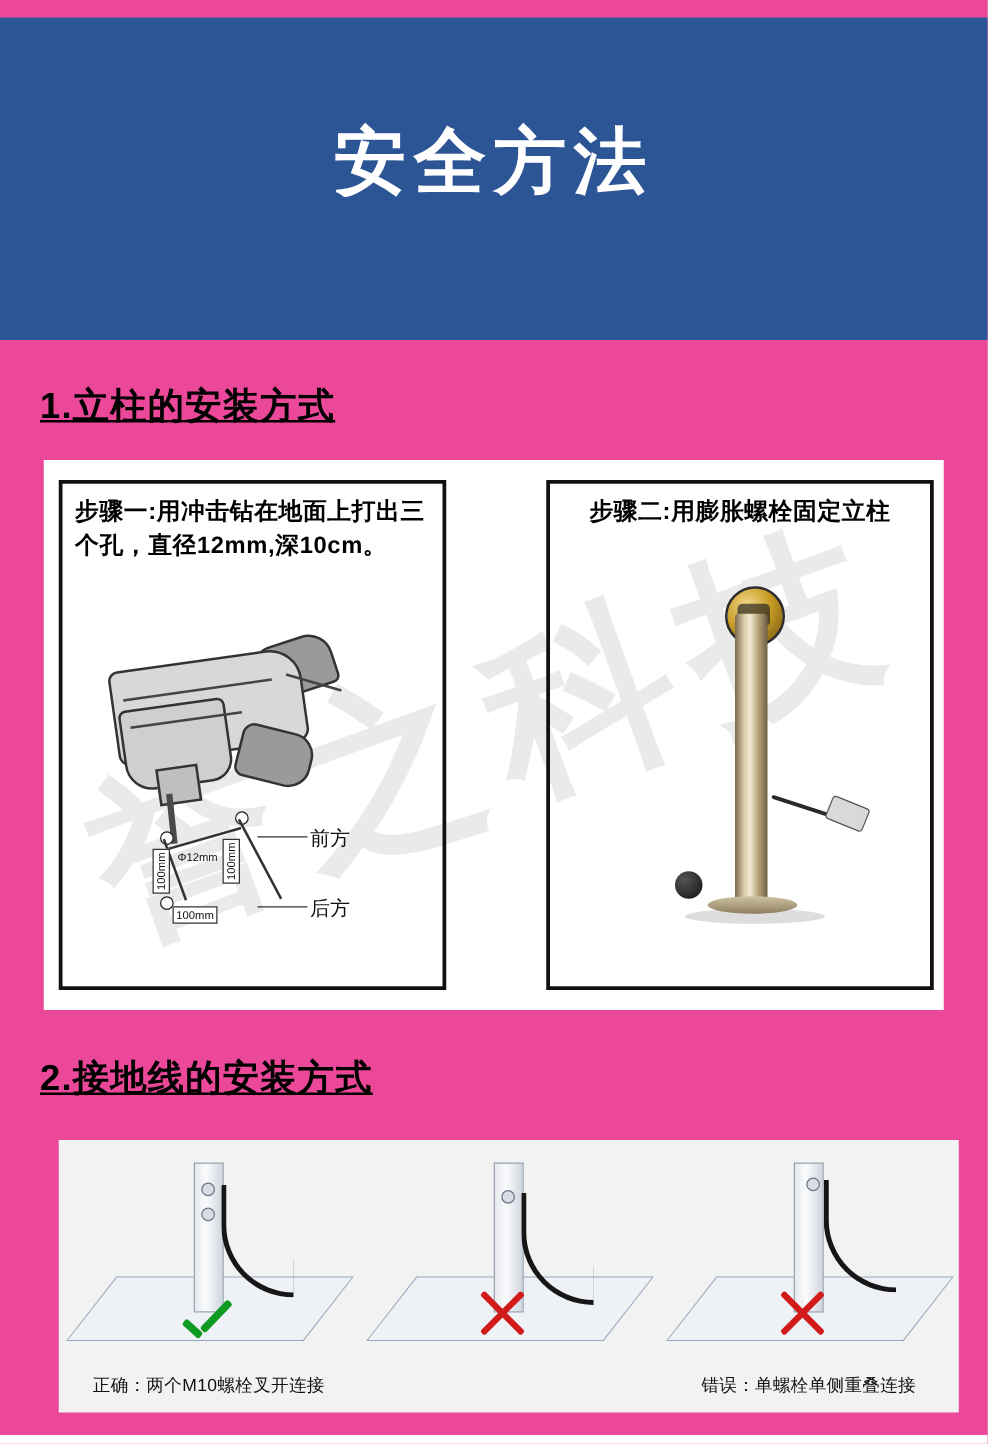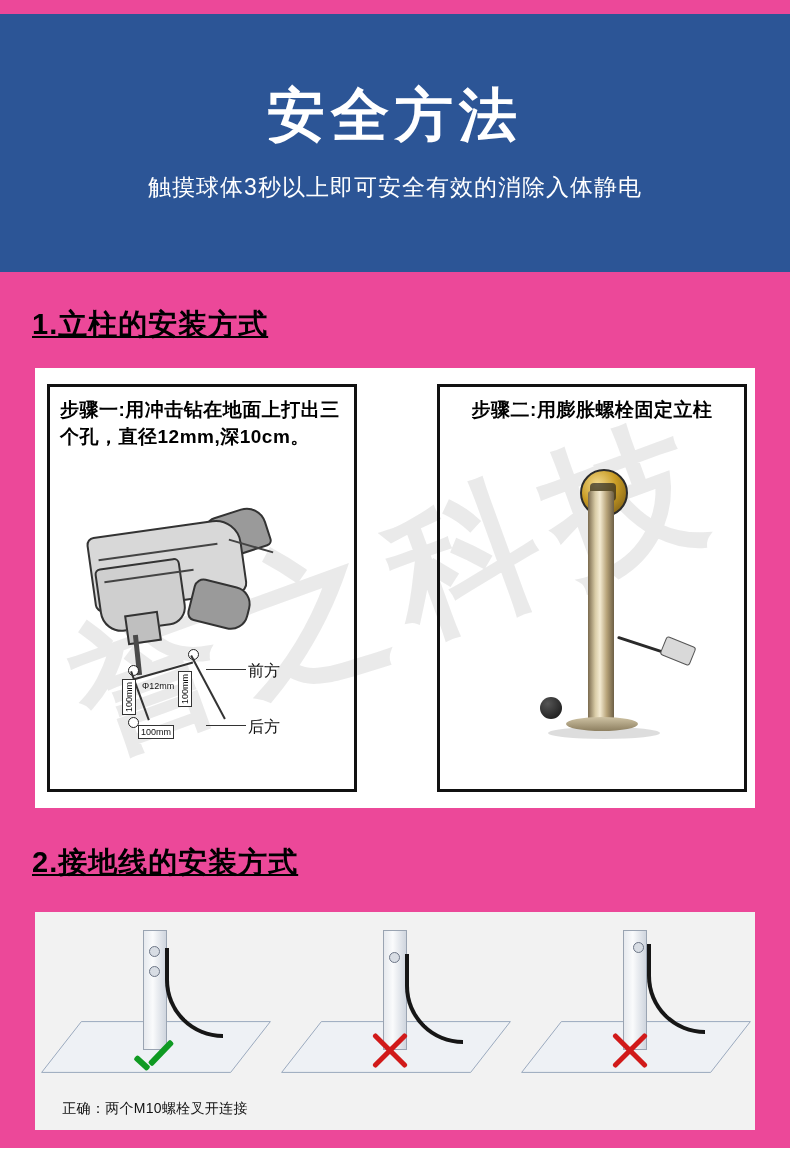--- a/index.html
+++ b/index.html
@@ -331,21 +331,21 @@
     top: 262px;
     width: 112px;
     height: 12px;
     background: rgba(120,120,120,0.25);
     border-radius: 50%;
   }
 
   
   .photo2 {
     position: absolute;
-    left: 35px;
+    left: 47px;
     top: 912px;
     width: 720px;
     height: 218px;
     background: #f2f2f2;
     display: flex;
   }
   .cell {
     position: relative;
     width: 240px;
     height: 218px;
@@ -453,21 +453,20 @@
     background: #ffffff;
   }
 </style>
 </head>
 <body>
 
 <div class="page">
 
   <div class="banner">
     <div class="banner-title">安全方法</div>
-    <div class="banner-sub">触摸球体3秒以上即可安全有效的消除入体静电</div>
   </div>
 
   <div class="section-heading" id="heading1">1.立柱的安装方式</div>
 
   <div class="photo1">
     <div class="watermark">誉之科技</div>
 
     <div class="panel" id="panel-left">
       <div class="panel-text">步骤一:用冲击钻在地面上打出三个孔，直径12mm,深10cm。</div>
 
@@ -536,18 +535,19 @@
       <div class="wire" style="left:130px;top:42px;"></div>
       <div class="cross"></div>
     </div>
 
     <div class="cell">
       <div class="ground"></div>
       <div class="post2"></div>
       <div class="boltdot" style="left:118px;top:30px;"></div>
       <div class="wire" style="left:132px;top:32px;"></div>
       <div class="cross"></div>
+      <div class="cell-caption">错误：单螺栓单侧重叠连接</div>
     </div>
 
   </div>
 
   <div class="bottom-rule"></div>
 </div>
 
 </body></html>

